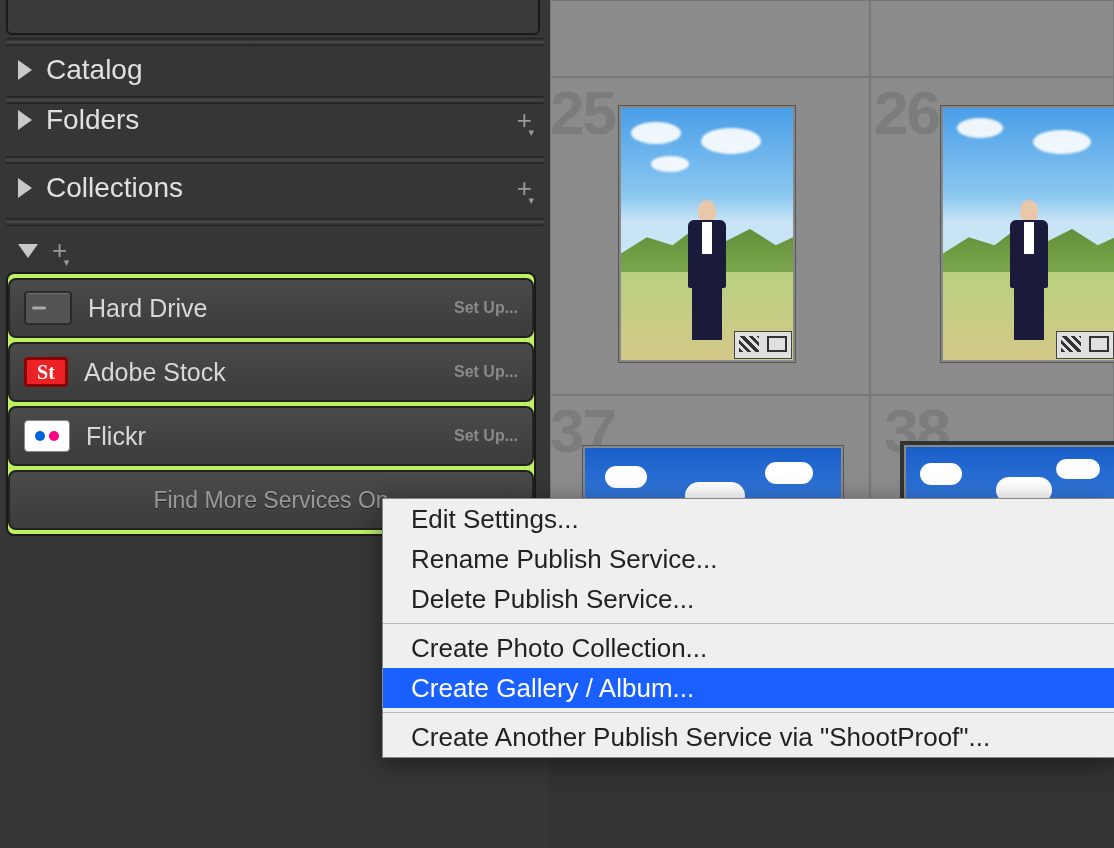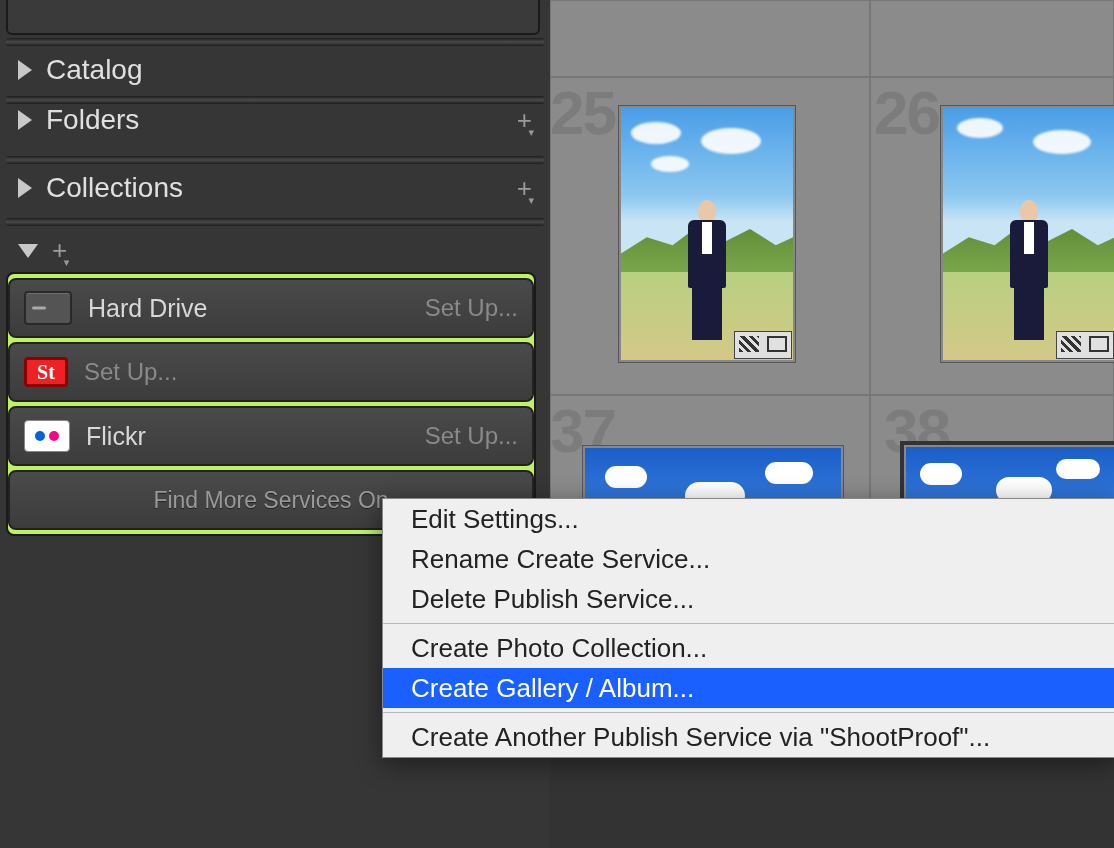--- a/index.html
+++ b/index.html
@@ -11,21 +11,21 @@
   .panel-row .arrow.right{border-top:10px solid transparent;border-bottom:10px solid transparent;border-left:14px solid #c8c8c8;}
   .panel-row .arrow.down{border-left:10px solid transparent;border-right:10px solid transparent;border-top:14px solid #c8c8c8;margin-top:2px;}
   .panel-row .label{color:#e0e0e0;font-size:28px;font-weight:300;flex:1;}
   .panel-row .plus{color:#9a9a9a;font-size:26px;font-weight:300;position:relative;}
   .panel-row .plus:after{content:"▾";font-size:11px;position:absolute;right:-2px;bottom:-3px;color:#9a9a9a;}
   .divider{position:absolute;left:6px;width:538px;height:8px;background:linear-gradient(#1d1d1d,#4a4a4a 50%,#1d1d1d);border-radius:2px;}
   .svc-panel{position:absolute;left:6px;top:272px;width:530px;border:2px solid #1a1a1a;border-radius:8px;box-sizing:border-box;background:#bef264;}
   .svc{position:relative;height:60px;margin:4px 0;border:2px solid #222;border-radius:8px;background:linear-gradient(#4a4a4a,#3c3c3c);display:flex;align-items:center;padding:0 14px;box-sizing:border-box;cursor:pointer;}
   .svc .icon{width:44px;height:30px;margin-right:16px;border-radius:4px;display:flex;align-items:center;justify-content:center;}
   .svc .name{color:#d8d8d8;font-size:25px;font-weight:300;flex:1;}
-  .svc .setup{color:#8a8a8a;font-size:24px;font-weight:400;}
+  .svc .setup{color:#8a8a8a;font-size:16px;font-weight:700;}
   .svc.find{justify-content:center;}
   .svc.find .ftxt{color:#9a9a9a;font-size:23px;font-weight:400;text-shadow:0 1px 0 #222;}
   .hd-icon{background:#545454;border:2px solid #2a2a2a;position:relative;box-shadow:inset 0 1px 0 rgba(255,255,255,.15);}
   .hd-icon:after{content:"";position:absolute;left:6px;top:50%;width:14px;height:3px;background:#aaa;border-radius:2px;transform:translateY(-50%);}
   .st-icon{background:#ed2224;border:3px solid #8b0000;box-sizing:border-box;color:#fff;font-weight:700;font-size:20px;font-family:Georgia,serif;}
   .fl-icon{background:#fff;border:1px solid #888;position:relative;}
   .fl-icon:before,.fl-icon:after{content:"";position:absolute;top:50%;width:10px;height:10px;border-radius:50%;transform:translateY(-50%);}
   .fl-icon:before{left:10px;background:#0063dc;}
   .fl-icon:after{right:10px;background:#ff0084;}
   .sp-icon{background:#2a2a2a;position:relative;}
@@ -90,20 +90,21 @@
     </div>
 
     <div class="svc-panel">
       <div class="svc">
         <div class="icon hd-icon"></div>
         <div class="name">Hard Drive</div>
         <div class="setup">Set Up...</div>
       </div>
       <div class="svc">
         <div class="icon st-icon">St</div>
+        <div class="name">Adobe Stock</div>
         <div class="setup">Set Up...</div>
       </div>
       <div class="svc">
         <div class="icon fl-icon"></div>
         <div class="name">Flickr</div>
         <div class="setup">Set Up...</div>
       </div>
       <div class="svc find">
         <div class="ftxt">Find More Services On</div>
       </div>
@@ -181,21 +182,21 @@
         </div>
       </div>
     </div>
   </div>
 
   <div class="ctx">
     <div class="mi">
         <span>Edit Settings...</span>
       </div>
     <div class="mi">
-        <span>Rename Create Service...</span>
+        <span>Rename Publish Service...</span>
       </div>
     <div class="mi">
         <span>Delete Publish Service...</span>
       </div>
     <div class="sep"></div>
     <div class="mi">
         <span>Create Photo Collection...</span>
       </div>
     <div class="mi sel">
         <span>Create Gallery / Album...</span>

